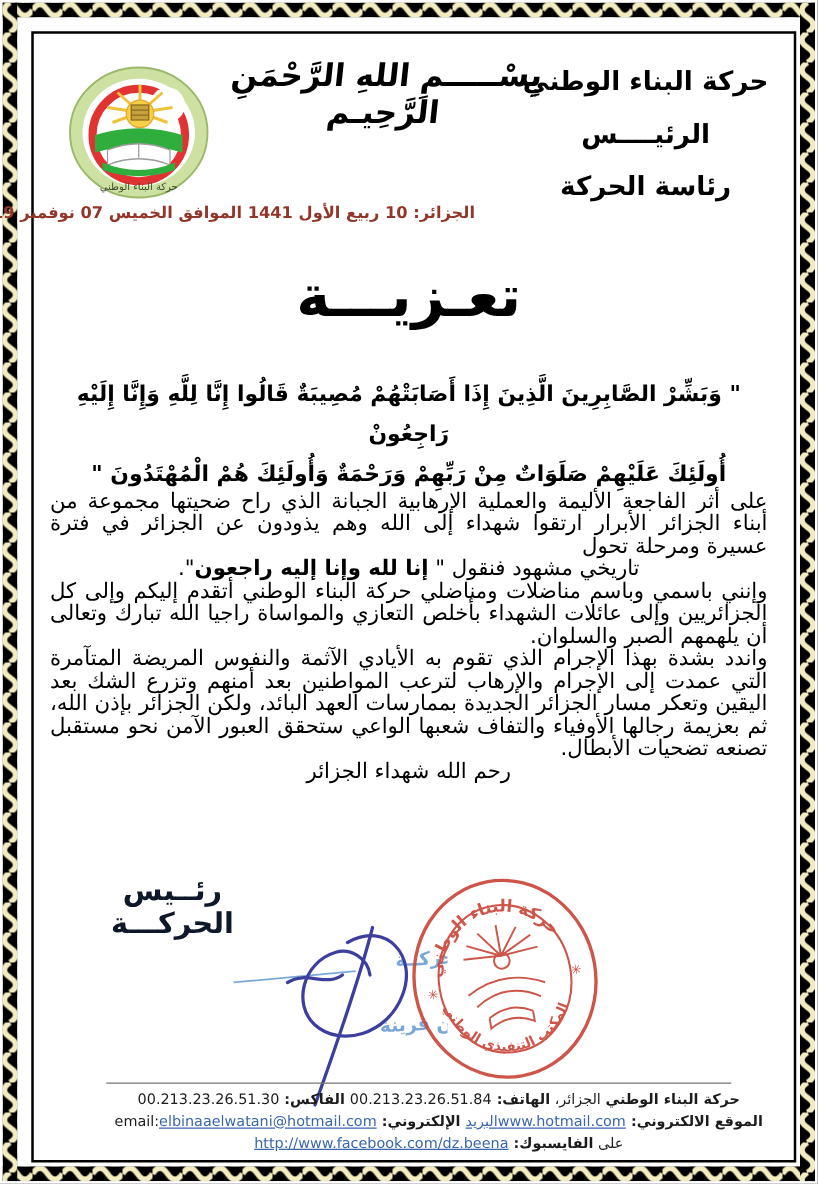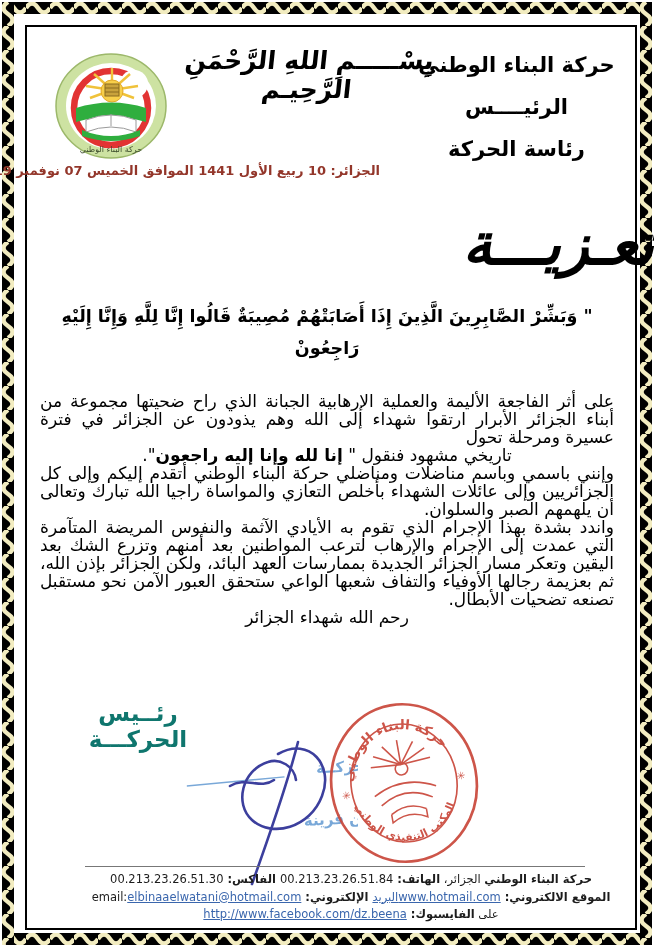--- a/index.html
+++ b/index.html
@@ -15,32 +15,32 @@
                border:2px solid #000;pointer-events:none;}
   
   .logo{position:absolute;left:48px;top:52px;width:126px;height:112px;}
   .bismillah{position:absolute;left:168px;top:46px;width:280px;text-align:center;
              font-size:25px;font-weight:bold;transform:skewX(-6deg);letter-spacing:-1px;}
   .org-block{position:absolute;right:30px;top:44px;width:215px;text-align:center;
              direction:rtl;font-weight:bold;font-size:21px;line-height:42px;}
   .date-line{position:absolute;left:40px;top:163px;width:340px;direction:rtl;text-align:right;
              font-size:13px;font-weight:bold;white-space:nowrap;}
   
-  .doc-title{position:absolute;left:0;top:210px;width:100%;text-align:right;direction:rtl;
-             font-size:58px;font-weight:bold;letter-spacing:1px;font-style:italic;}
+  .doc-title{position:absolute;left:0;top:210px;width:100%;text-align:center;direction:rtl;
+             font-size:46px;font-weight:bold;letter-spacing:1px;}
   .verse{position:absolute;left:48px;right:48px;top:300px;text-align:center;direction:rtl;
          font-weight:bold;font-size:17.5px;line-height:32px;}
   
   .body-text{position:absolute;left:40px;right:40px;top:392px;direction:rtl;
              font-size:17px;line-height:18px;text-align:justify;}
   .body-text p{margin:0;}
   .center-line{text-align:center;}
   
   .sig-title{position:absolute;left:48px;top:700px;width:180px;text-align:center;direction:rtl;
-             font-size:23px;font-weight:bold;color:#0f766e;}
+             font-size:23px;font-weight:bold;color:#0f172a;}
   .stamp{position:absolute;left:326px;top:700px;width:156px;height:166px;
          transform:rotate(-10deg);opacity:.92;}
   .signature{position:absolute;left:168px;top:736px;width:190px;height:150px;}
   .divider{position:absolute;left:85px;top:866px;width:500px;border-top:1px solid #777;}
   
   .footer{position:absolute;left:28px;right:28px;top:871px;text-align:center;direction:rtl;
           font-size:11.5px;line-height:17.5px;color:#1c1c1c;padding-left:48px;}
   .footer b{font-weight:bold;}
   .lnk{color:#3a66ad;text-decoration:underline;cursor:pointer;}
   .num{direction:ltr;unicode-bidi:embed;}
@@ -113,20 +113,21 @@
     <div>الرئيــــس</div>
     <div>رئاسة الحركة</div>
   </div>
 
   <div class="date-line" style="color:#93362a">الجزائر: 10 ربيع الأول 1441 الموافق الخميس 07 نوفمبر 2019</div>
 
   <div class="doc-title">تعـزيـــة</div>
 
   <div class="verse">
     <div>" وَبَشِّرْ الصَّابِرِينَ الَّذِينَ إِذَا أَصَابَتْهُمْ مُصِيبَةٌ قَالُوا إِنَّا لِلَّهِ وَإِنَّا إِلَيْهِ رَاجِعُونْ</div>
+    <div>أُولَئِكَ عَلَيْهِمْ صَلَوَاتٌ مِنْ رَبِّهِمْ وَرَحْمَةٌ وَأُولَئِكَ هُمْ الْمُهْتَدُونَ "</div>
   </div>
 
   <div class="body-text">
     <p>على أثر الفاجعة الأليمة والعملية الإرهابية الجبانة الذي راح ضحيتها مجموعة من أبناء الجزائر الأبرار ارتقوا شهداء إلى الله وهم يذودون عن الجزائر   في فترة عسيرة ومرحلة تحول</p>
     <p class="center-line"><span>تاريخي مشهود فنقول " </span><b>إنا لله وإنا إليه راجعون</b><span>".</span></p>
     <p>وإنني باسمي وباسم مناضلات ومناضلي حركة البناء الوطني أتقدم إليكم وإلى كل الجزائريين وإلى عائلات الشهداء بأخلص التعازي والمواساة راجيا الله تبارك وتعالى أن يلهمهم الصبر والسلوان.</p>
     <p>واندد بشدة بهذا الإجرام الذي تقوم به الأيادي الآثمة والنفوس المريضة المتآمرة التي عمدت إلى الإجرام والإرهاب لترعب المواطنين بعد أمنهم وتزرع الشك بعد اليقين وتعكر مسار الجزائر الجديدة بممارسات العهد البائد، ولكن الجزائر بإذن الله، ثم بعزيمة رجالها الأوفياء والتفاف شعبها الواعي ستحقق العبور الآمن نحو مستقبل تصنعه تضحيات الأبطال.</p>
     <p class="center-line">رحم الله شهداء الجزائر</p>
   </div>
 

